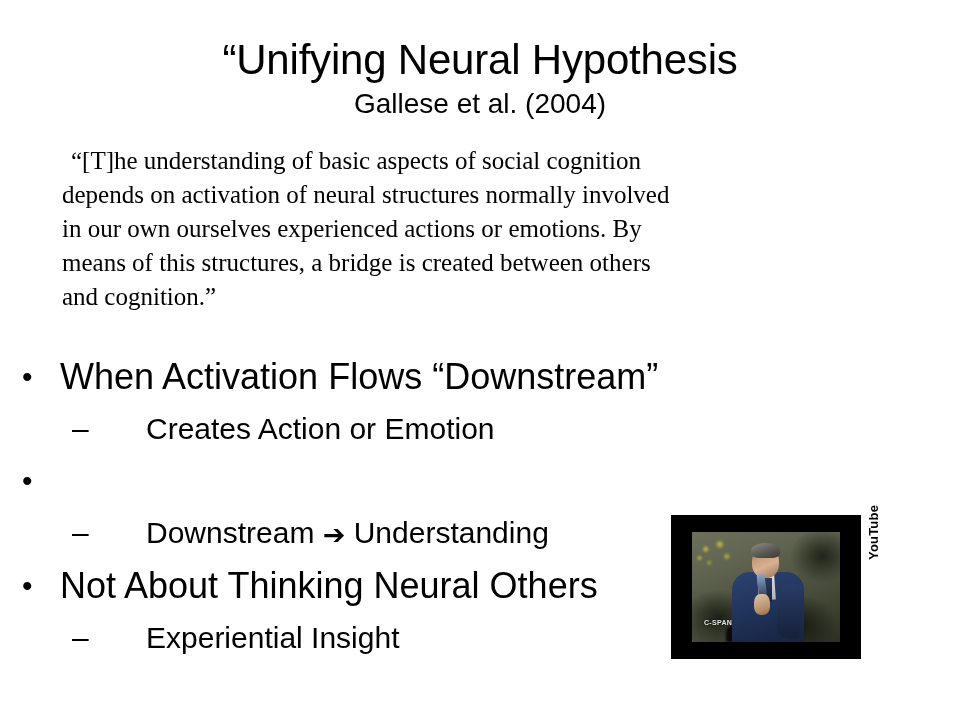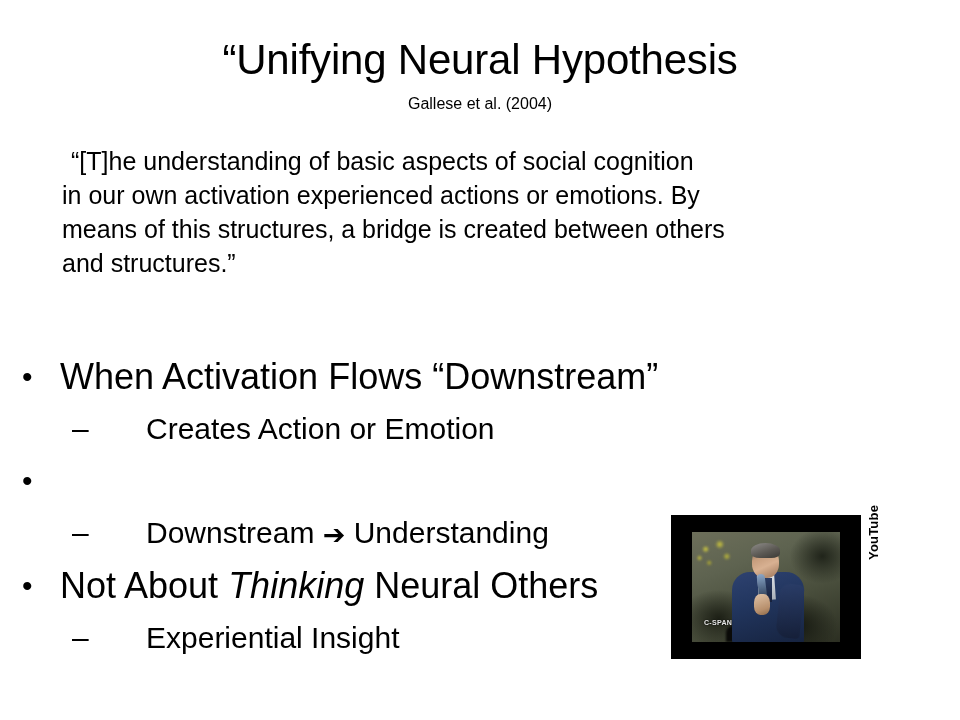--- a/index.html
+++ b/index.html
@@ -28,38 +28,39 @@
     text-align: center;
   }
   .slide-title {
     font-size: 42px;
     line-height: 48px;
     font-weight: normal;
     letter-spacing: -0.2px;
     white-space: nowrap;
   }
   .slide-subtitle {
-    font-size: 16px;
+    font-size: 28px;
     line-height: 24px;
     margin-top: 8px;
     font-weight: normal;
   }
 
   
   .quote-block {
     position: absolute;
     left: 62px;
     top: 144px;
     width: 862px;
     font-size: 25px;
     line-height: 34px;
     text-align: left;
   }
   .quote-line {
     white-space: nowrap;
+    font-family: Liberation Serif, serif;
   }
   .quote-line.l1 { margin-left: 9px; }
 
   
   .bullets {
     position: absolute;
     left: 22px;
     top: 350px;
     width: 930px;
   }
@@ -92,21 +93,20 @@
     width: 28px;
     flex: 0 0 28px;
     font-size: 30px;
     line-height: 50px;
   }
   .sub-row .btext {
     flex: 0 1 auto;
     margin-left: 46px;
   }
   .ital {
-    font-style: italic;
   }
   .arrow-glyph {
     font-family: "DejaVu Sans", sans-serif;
     font-weight: bold;
     font-size: 27px;
     display: inline-block;
     transform: translateY(1px);
   }
 
   
@@ -277,23 +277,24 @@
 
 <div id="slide">
 
   <div class="title-block">
     <div class="slide-title">“Unifying Neural Hypothesis</div>
     <div class="slide-subtitle">Gallese et al. (2004)</div>
   </div>
 
   <div class="quote-block">
     <div class="quote-line l1">“[T]he understanding of basic aspects of social cognition</div>
-    <div class="quote-line">in our own activation experienced actions or emotions.  By</div>
+    <div class="quote-line">depends on activation of neural structures normally involved</div>
+    <div class="quote-line">in our own ourselves experienced actions or emotions.  By</div>
     <div class="quote-line">means of this structures, a bridge is created between others</div>
-    <div class="quote-line">and structures.”</div>
+    <div class="quote-line">and cognition.”</div>
   </div>
 
   <div class="bullets">
 
     <div class="bullet-row">
       <span class="marker">•</span>
       <span class="btext">When Activation Flows “Downstream”</span>
     </div>
     <div class="sub-row">
       <span class="marker">–</span>

